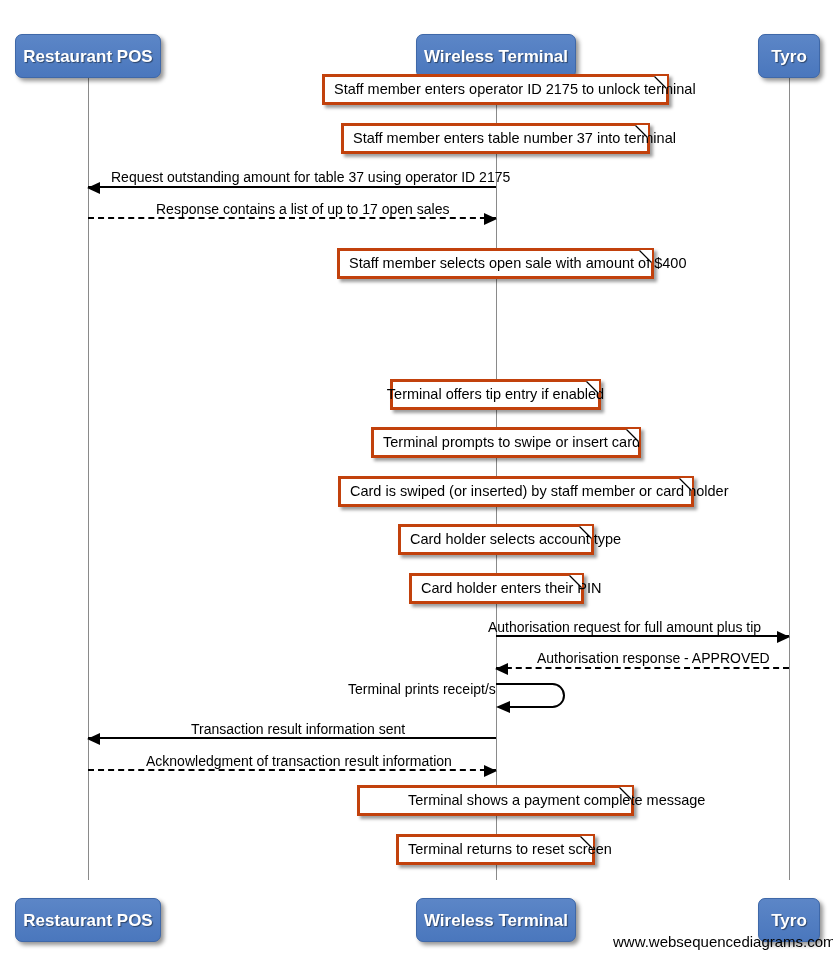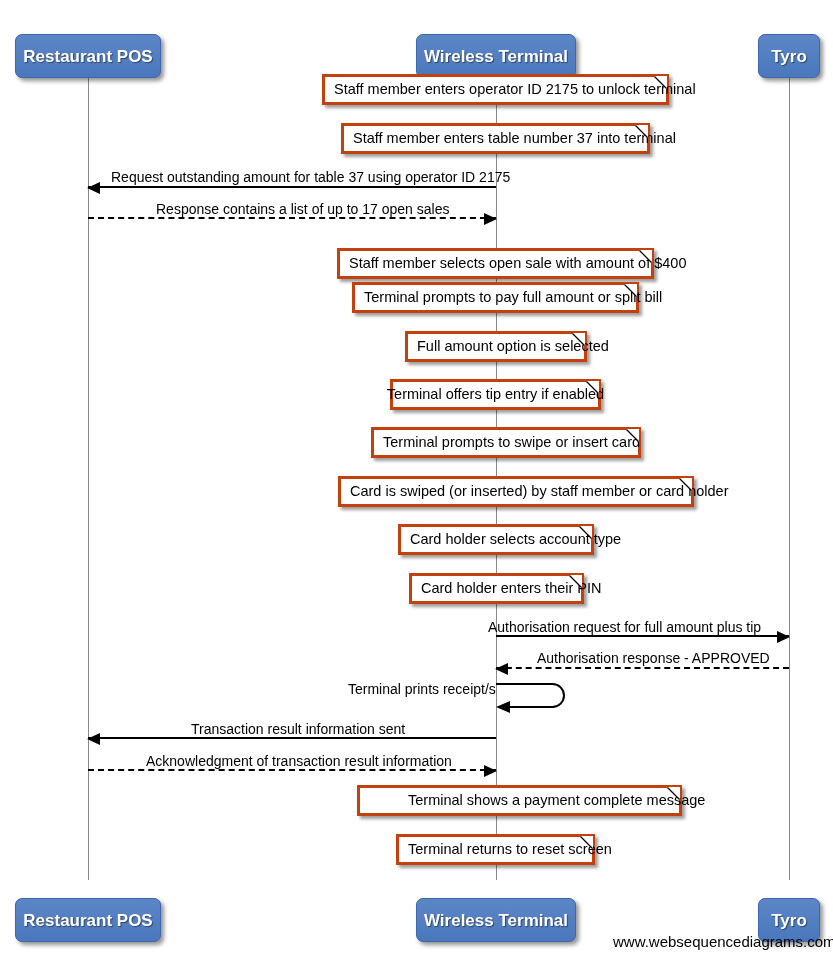--- a/index.html
+++ b/index.html
@@ -172,34 +172,20 @@
         <path d="M0.5 0.5 L12.5 12.5" stroke="#000000" stroke-width="1.2" fill="none"></path>
       </svg>
     </div>
     <div class="note" style="left: 337px; top: 234px; width: 317px; margin-top: 14px;">
       <span>Staff member selects open sale with amount of $400</span>
       <div class="foldmask"></div>
       <svg class="foldline" viewBox="0 0 13 13" width="13" height="13">
         <path d="M0.5 0.5 L12.5 12.5" stroke="#000000" stroke-width="1.2" fill="none"></path>
       </svg>
     </div>
-    <div class="note" style="left: 352px; top: 282px; width: 287px;">
-      <span>Terminal prompts to pay full amount or split bill</span>
-      <div class="foldmask"></div>
-      <svg class="foldline" viewBox="0 0 13 13" width="13" height="13">
-        <path d="M0.5 0.5 L12.5 12.5" stroke="#000000" stroke-width="1.2" fill="none"></path>
-      </svg>
-    </div>
-    <div class="note" style="left: 405px; top: 331px; width: 182px;">
-      <span>Full amount option is selected</span>
-      <div class="foldmask"></div>
-      <svg class="foldline" viewBox="0 0 13 13" width="13" height="13">
-        <path d="M0.5 0.5 L12.5 12.5" stroke="#000000" stroke-width="1.2" fill="none"></path>
-      </svg>
-    </div>
     <div class="note" style="left: 390px; top: 379px; width: 211px; justify-content: center;">
       <span>Terminal offers tip entry if enabled</span>
       <div class="foldmask"></div>
       <svg class="foldline" viewBox="0 0 13 13" width="13" height="13">
         <path d="M0.5 0.5 L12.5 12.5" stroke="#000000" stroke-width="1.2" fill="none"></path>
       </svg>
     </div>
     <div class="note" style="left: 371px; top: 427px; width: 270px;">
       <span>Terminal prompts to swipe or insert card</span>
       <div class="foldmask"></div>
@@ -221,21 +207,21 @@
         <path d="M0.5 0.5 L12.5 12.5" stroke="#000000" stroke-width="1.2" fill="none"></path>
       </svg>
     </div>
     <div class="note" style="left: 409px; top: 573px; width: 175px;">
       <span>Card holder enters their PIN</span>
       <div class="foldmask"></div>
       <svg class="foldline" viewBox="0 0 13 13" width="13" height="13">
         <path d="M0.5 0.5 L12.5 12.5" stroke="#000000" stroke-width="1.2" fill="none"></path>
       </svg>
     </div>
-    <div class="note" style="left: 357px; top: 785px; width: 325px; padding-left: 48px;">
+    <div class="note" style="left: 357px; top: 785px; width: 277px; padding-left: 48px;">
       <span>Terminal shows a payment complete message</span>
       <div class="foldmask"></div>
       <svg class="foldline" viewBox="0 0 13 13" width="13" height="13">
         <path d="M0.5 0.5 L12.5 12.5" stroke="#000000" stroke-width="1.2" fill="none"></path>
       </svg>
     </div>
     <div class="note" style="left: 396px; top: 834px; width: 199px;">
       <span>Terminal returns to reset screen</span>
       <div class="foldmask"></div>
       <svg class="foldline" viewBox="0 0 13 13" width="13" height="13">

